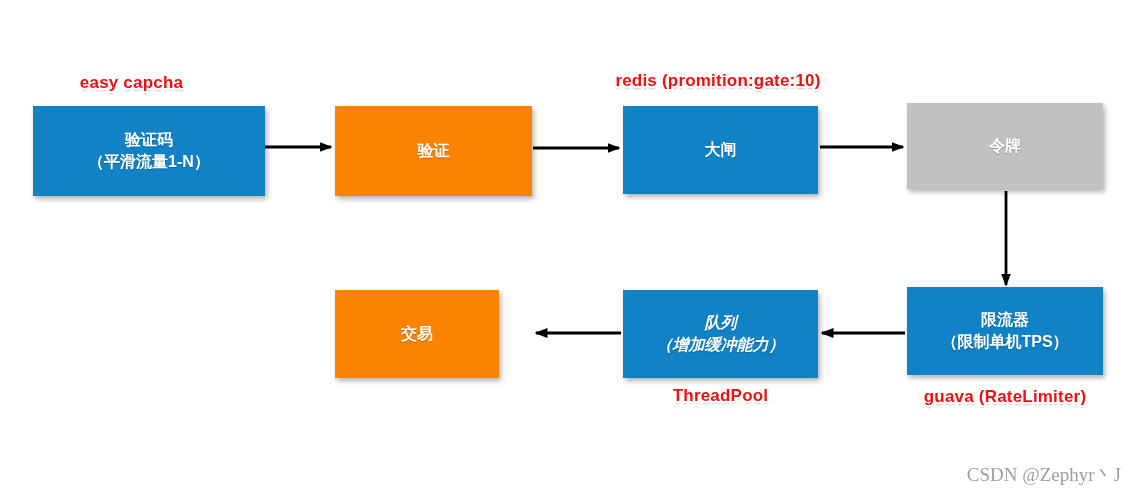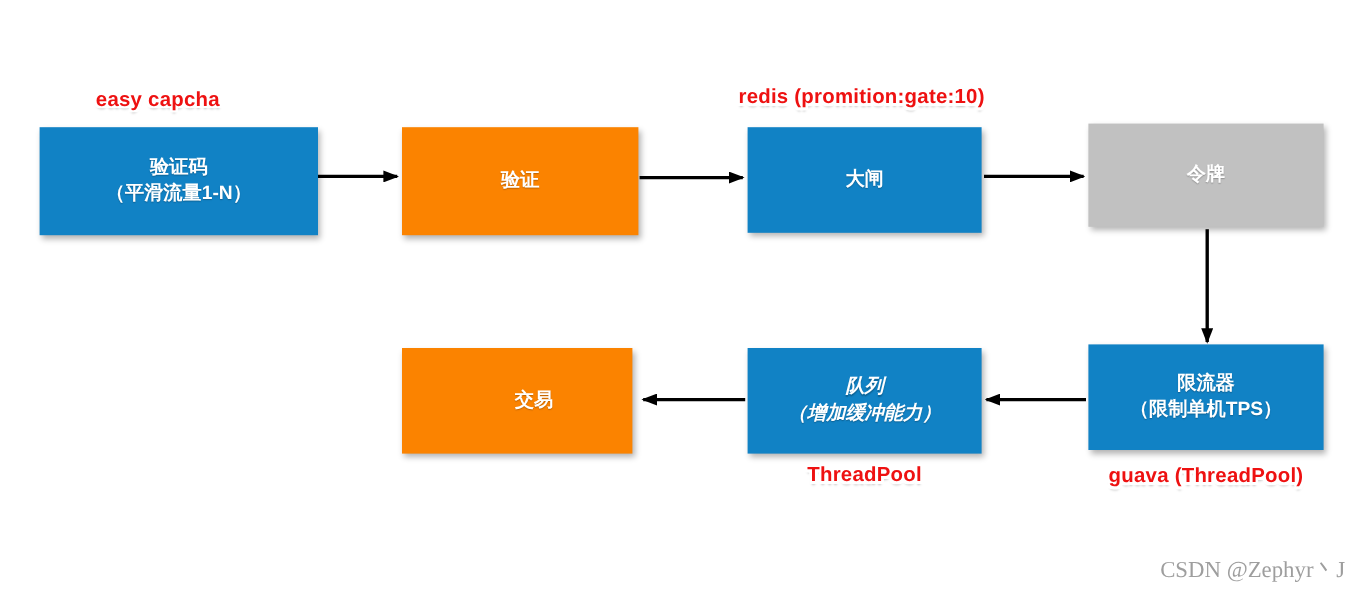--- a/index.html
+++ b/index.html
@@ -100,37 +100,37 @@
   </div>
 
   <div class="node node-blue" style="left:623px; top:106px; width:195px; height:88px;align-items:center;">
     <span>大闸</span>
   </div>
 
   <div class="node node-gray" style="left:907px; top:103px; width:196px; height:86px;">
     <span>令牌</span>
   </div>
 
-  <div class="node node-orange" style="left:335px; top:290px; width:164px; height:88px;padding-left:28px;">
+  <div class="node node-orange" style="left:335px; top:290px; width:164px; height:88px;">
     <span>交易</span>
   </div>
 
   <div class="node node-blue" style="left:623px; top:290px; width:195px; height:88px;font-style:italic;">
     <span>队列</span>
     <span>（增加缓冲能力）</span>
   </div>
 
   <div class="node node-blue" style="left:907px; top:287px; width:196px; height:88px;">
     <span>限流器</span>
     <span>（限制单机TPS）</span>
   </div>
 
   <div class="annotation" style="left:33px;  top:73px;  width:197px;">easy capcha</div>
 
   <div class="annotation" style="left:573px; top:71px;  width:290px;">redis (promition:gate:10)</div>
 
   <div class="annotation" style="left:623px; top:386px; width:195px;">ThreadPool</div>
 
-  <div class="annotation" style="left:880px; top:387px; width:250px;">guava (ThreadPool)</div>
+  <div class="annotation" style="left:880px; top:387px; width:250px;">guava (RateLimiter)</div>
 
   <div class="watermark">CSDN @Zephyr丶J</div>
 
 </div>
 
 </body></html>

